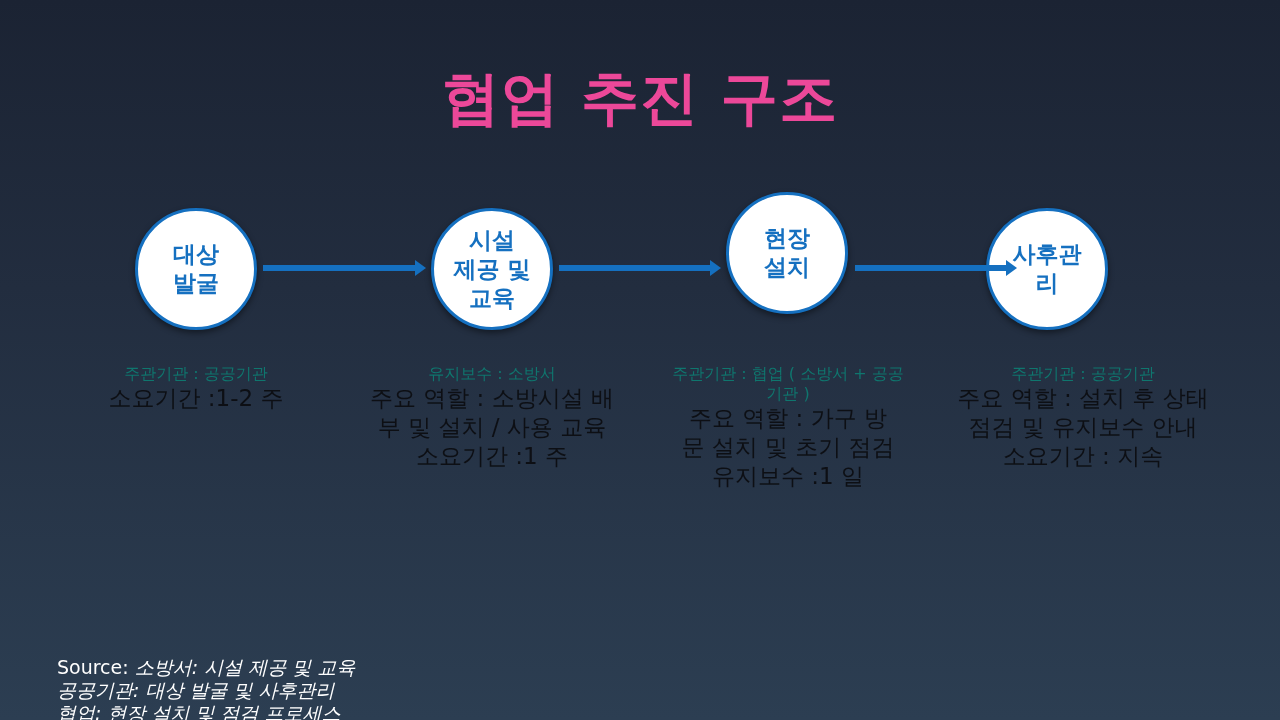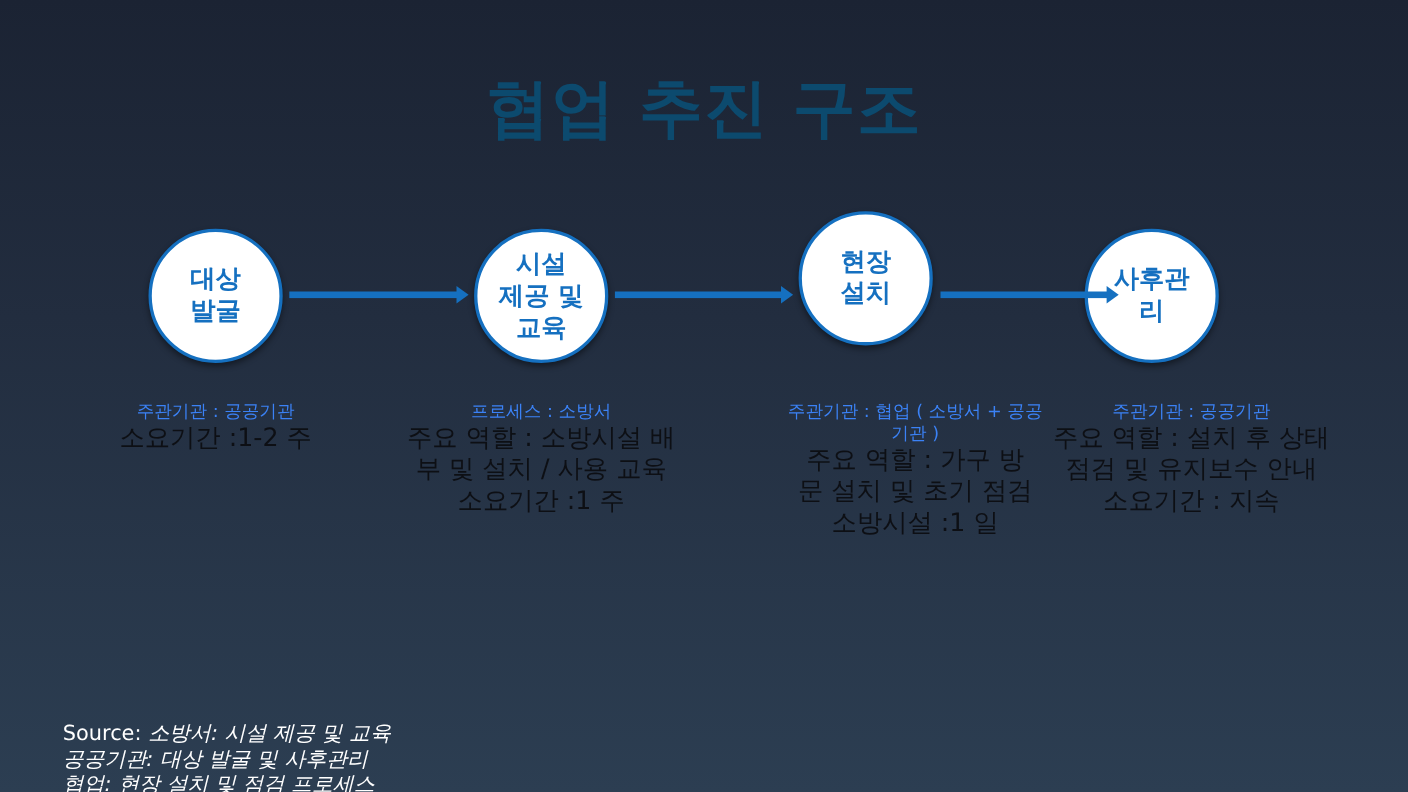--- a/index.html
+++ b/index.html
@@ -3,21 +3,21 @@
   <meta charset="utf-8">
   <style>
     html, body { margin: 0; padding: 0; }
     body {
       width: 1280px; height: 720px; overflow: hidden; position: relative;
       background: linear-gradient(180deg, #1b2333 0%, #222d3f 40%, #2c3e52 100%);
       font-family: "DejaVu Sans", "Liberation Sans", sans-serif;
     }
     .title {
       position: absolute; left: 0; top: 60px; width: 1280px; text-align: center;
-      color: #0c4a6e; font-size: 58px; font-weight: bold; letter-spacing: 1px;
+      color: #ec4899; font-size: 58px; font-weight: bold; letter-spacing: 1px;
     }
     .step-circle {
       position: absolute; width: 122px; height: 122px; border-radius: 50%;
       background: #ffffff; border: 3px solid #1570c0; box-sizing: border-box;
       box-shadow: 0 3px 6px rgba(0,0,0,0.45);
       display: flex; align-items: center; justify-content: center; text-align: center;
     }
     .step-label {
       color: #1570c0; font-weight: bold; font-size: 23px; line-height: 29px;
       white-space: pre-line; width: 100px;
@@ -26,21 +26,21 @@
       position: absolute; height: 6px; background: #1570c0; top: 265px;
     }
     .arrow::after {
       content: ""; position: absolute; right: -10px; top: -5px;
       border-left: 11px solid #1570c0; border-top: 8px solid transparent; border-bottom: 8px solid transparent;
     }
     .step-info {
       position: absolute; top: 364px; width: 260px; text-align: center;
     }
     .org {
-      color: #3b82f6; font-size: 16px; line-height: 20px;
+      color: #0f766e; font-size: 16px; line-height: 20px;
     }
     .role, .duration {
       color: #0d0f14; font-size: 23px; line-height: 29px;
     }
     .source {
       position: absolute; left: 57px; top: 656px; color: #ffffff;
       font-size: 19px; line-height: 23px;
     }
     .source .label { font-style: normal; }
     .source .it { font-style: italic; }
@@ -70,28 +70,28 @@
 
 <div class="arrow" style="left:263px; width:153px;"></div>
 <div class="arrow" style="left:559px; width:152px;"></div>
 <div class="arrow" style="left:855px; width:152px;"></div>
 
 <div class="step-info" style="left:66px;">
   <div class="org">주관기관 : 공공기관</div>
   <div class="duration">소요기간 :1-2 주</div>
 </div>
 <div class="step-info" style="left:362px;">
-  <div class="org">프로세스 : 소방서</div>
+  <div class="org">유지보수 : 소방서</div>
   <div class="role">주요 역할 : 소방시설 배부 및 설치 / 사용 교육</div>
   <div class="duration">소요기간 :1 주</div>
 </div>
-<div class="step-info" style="left:667px; width:242px;margin-left:44px;">
+<div class="step-info" style="left:667px; width:242px;">
   <div class="org">주관기관 : 협업 ( 소방서 + 공공기관 )</div>
   <div class="role" style="padding:0 14px;">주요 역할 : 가구 방문 설치 및 초기 점검</div>
-  <div class="duration">소방시설 :1 일</div>
+  <div class="duration">유지보수 :1 일</div>
 </div>
 <div class="step-info" style="left:953px;">
   <div class="org">주관기관 : 공공기관</div>
   <div class="role">주요 역할 : 설치 후 상태 점검 및 유지보수 안내</div>
   <div class="duration">소요기간 : 지속</div>
 </div>
 
 <div class="source">
   <div><span class="label">Source:</span>
     <span class="it">소방서: 시설 제공 및 교육</span></div>

